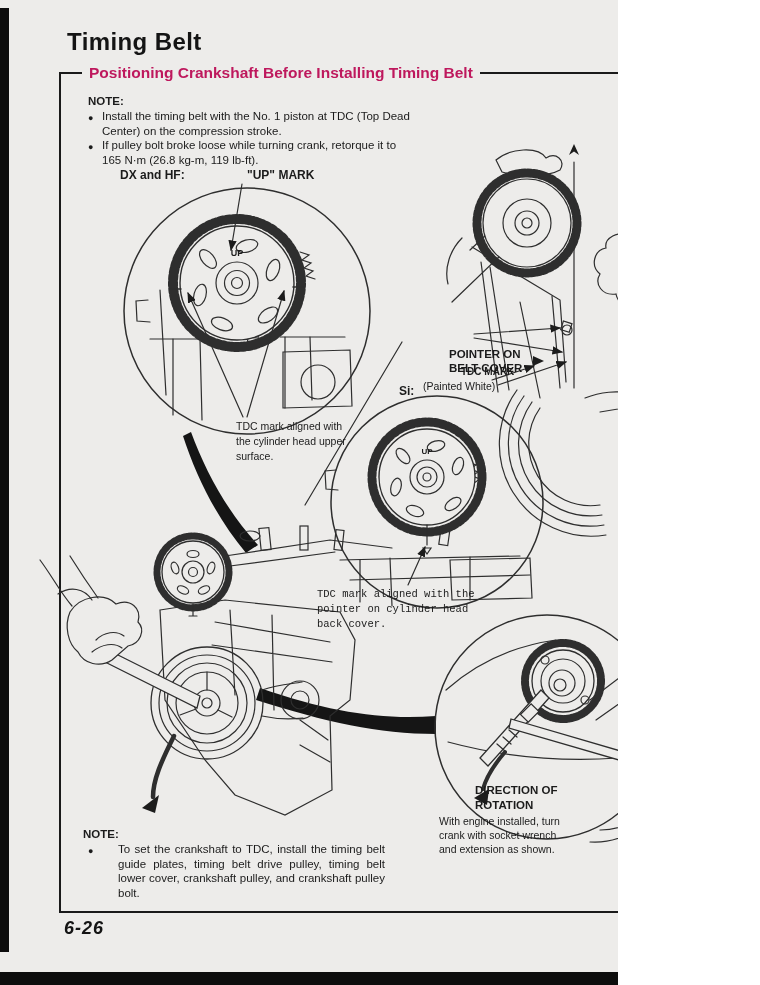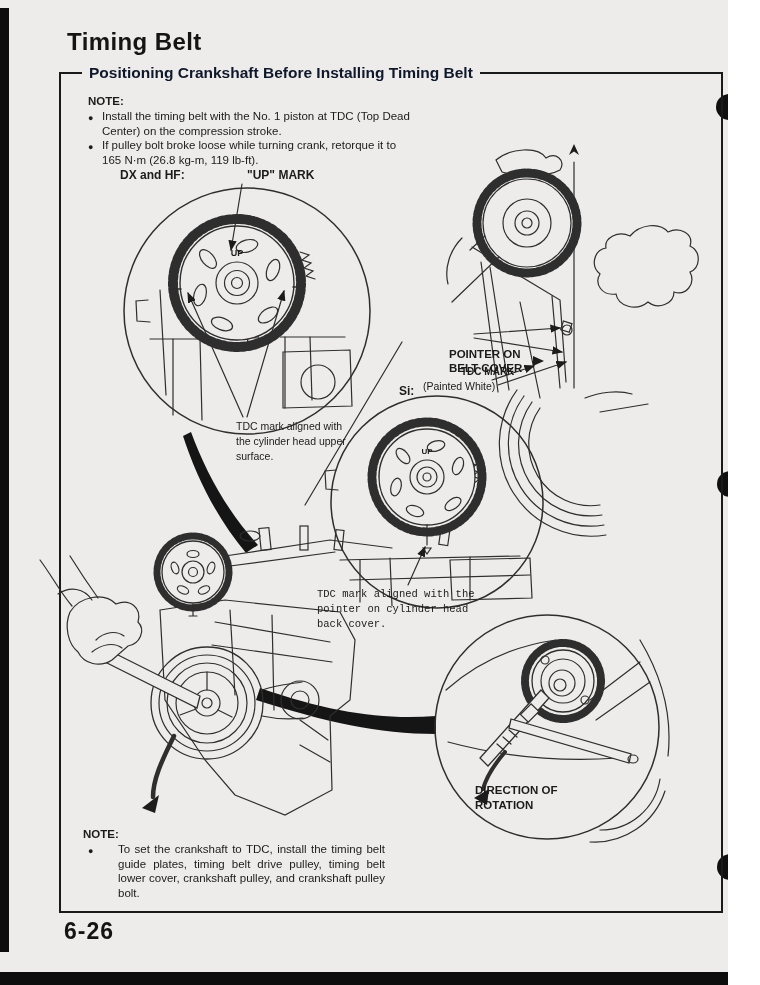--- a/index.html
+++ b/index.html
@@ -1,50 +1,50 @@
 <!DOCTYPE html>
 <html><head>
 <meta charset="utf-8">
 <style>
   html,body{margin:0;padding:0;}
   .page{
-    position:relative;width:728px;height:985px;overflow:hidden;
+    position:relative;width:618px;height:985px;overflow:hidden;
     background:#edecea;
     font-family:"Liberation Sans", sans-serif;color:#1b1b1b;
   }
   .edge-strip{position:absolute;left:0;top:8px;width:9px;height:944px;background:#0d0d0d;}
   .bottom-bar{position:absolute;left:0;top:972px;width:760px;height:13px;background:#0d0d0d;}
   .binder-hole{position:absolute;width:27px;height:26px;border-radius:50%;background:#101010;}
   .hole-1{left:716px;top:94px;}
   .hole-2{left:717px;top:471px;}
   .hole-3{left:717px;top:854px;}
   .page-title{
     position:absolute;left:67px;top:28px;font-size:24px;font-weight:bold;
     letter-spacing:.4px;color:#141414;
   }
   .section-box{
     position:absolute;left:59px;top:72px;width:664px;height:841px;
     border:2px solid #1a1a1a;box-sizing:border-box;
   }
   .section-title{
     position:absolute;left:82px;top:64px;font-size:15.5px;font-weight:bold;
-    background:#edecea;padding:0 7px;z-index:3;color:#0f172a;white-space:nowrap;
+    background:#edecea;padding:0 7px;z-index:3;color:#be185d;white-space:nowrap;
   }
   .lbl{position:absolute;z-index:3;white-space:pre-line;}
   .b{font-weight:bold;padding-left:36px;}
   .note-block{position:absolute;z-index:3;}
   .note-label{font-size:11.5px;font-weight:bold;margin-bottom:2px;}
   .note-item{display:flex;font-size:11.5px;line-height:14.5px;}
   .bullet{width:14px;flex:0 0 14px;font-size:9px;padding-top:2px;}
   .bullet-wide{width:30px;flex:0 0 30px;font-size:9px;padding-top:2px;padding-left:5px;}
   .note-text{flex:1;}
   .just{text-align:justify;}
   .page-number{
-    position:absolute;left:64px;top:918px;font-size:23px;font-weight:bold;
-    letter-spacing:1px;color:#141414;z-index:3;
+    position:absolute;left:64px;top:918px;font-size:18px;font-weight:bold;
+    letter-spacing:1px;color:#141414;z-index:3;font-style:italic;
   }
   svg.art{position:absolute;left:0;top:0;z-index:1;}
   .small-cap{font-size:10.5px;line-height:15px;}
 </style>
 </head>
 <body>
 
 <div class="page">
 
   <div class="edge-strip"></div>
@@ -77,20 +77,23 @@
   <div class="lbl" style="left:423px;top:380px;font-size:10.5px;">(Painted White)</div>
   <div class="lbl b" style="left:363px;top:384px;font-size:12px;">Si:</div>
   <div class="lbl small-cap" style="left:236px;top:419px;">TDC mark aligned with
 the cylinder head upper
 surface.</div>
   <div class="lbl small-cap" style="left:317px;top:587px;font-family:Liberation Mono, monospace;">TDC mark aligned with the
 pointer on cylinder head
 back cover.</div>
   <div class="lbl b" style="left:439px;top:783px;font-size:11.5px;line-height:14.5px;">DIRECTION OF
 ROTATION</div>
+  <div class="lbl small-cap" style="left:439px;top:814px;line-height:14px;">With engine installed, turn
+crank with socket wrench
+and extension as shown.</div>
 
   <div class="note-block" style="left:83px;top:828px;width:302px;">
     <div class="note-label">NOTE:</div>
     <div class="note-item">
       <span class="bullet-wide">●</span>
       <span class="note-text just">To set the crankshaft to TDC, install the timing belt guide plates, timing belt drive pulley, timing belt lower cover, crankshaft pulley, and crankshaft pulley bolt.</span>
     </div>
   </div>
 
   <div class="page-number">6-26</div>

